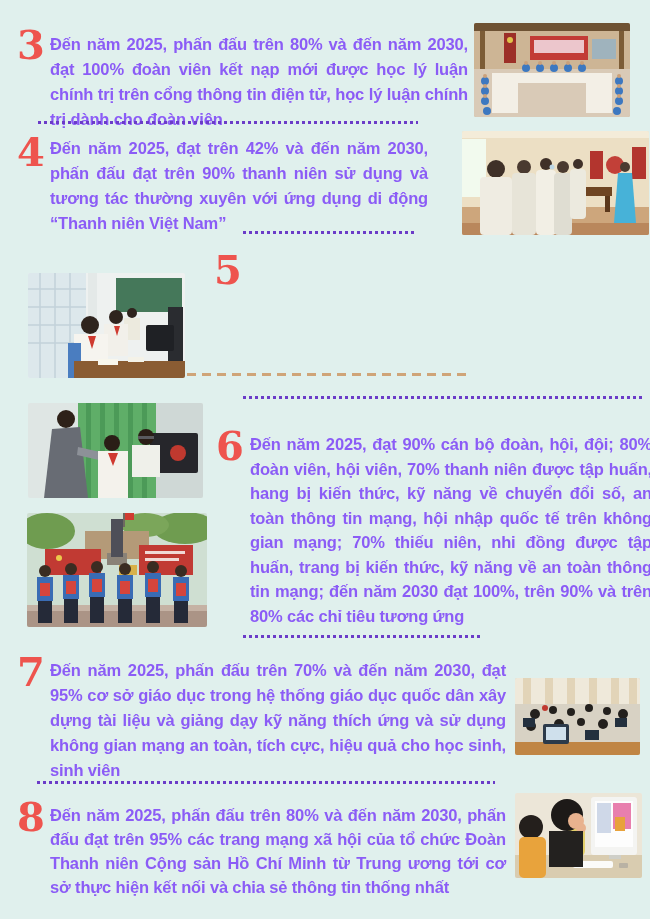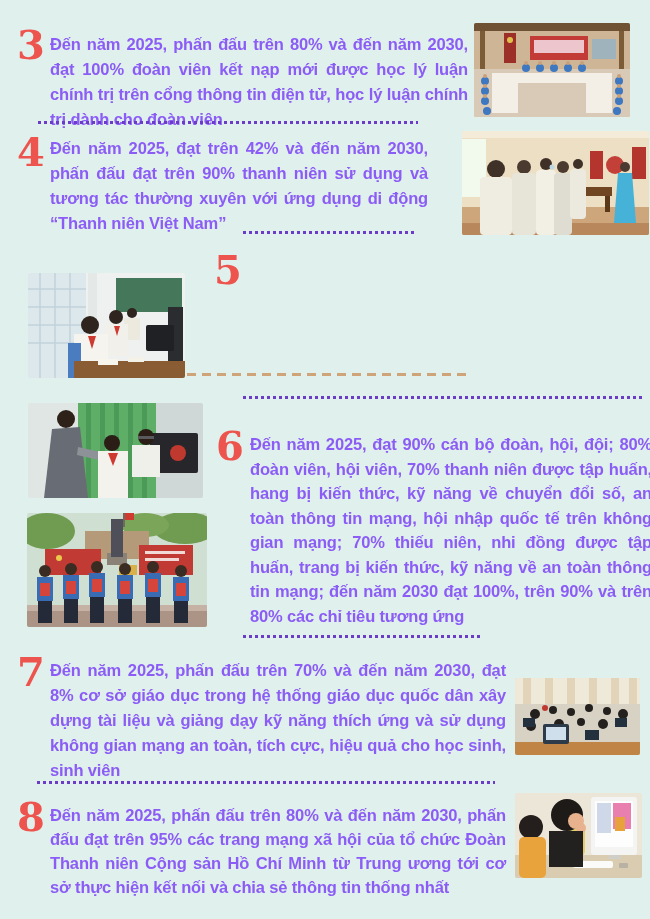--- a/index.html
+++ b/index.html
@@ -238,21 +238,21 @@
             <rect x="1" y="36" width="14" height="22" fill="#252a38"></rect>
           </g>
       </g>
     </svg>
   </figure>
   <div class="num" id="n6">6</div>
   <p class="txt" id="t6">Đến năm 2025, đạt 90% cán bộ đoàn, hội, đội; 80% đoàn viên, hội viên, 70% thanh niên được tập huấn, hang bị kiến thức, kỹ năng về chuyển đổi số, an toàn thông tin mạng, hội nhập quốc tế trên không gian mạng; 70% thiếu niên, nhi đồng được tập huấn, trang bị kiến thức, kỹ năng về an toàn thông tin mạng; đến năm 2030 đạt 100%, trên 90% và trên 80% các chỉ tiêu tương ứng</p>
   <div class="sep" id="sepD"></div>
 
   <div class="num" id="n7">7</div>
-  <p class="txt" id="t7">Đến năm 2025, phấn đấu trên 70% và đến năm 2030, đạt 8% cơ sở giáo dục trong hệ thống giáo dục quốc dân xây dựng tài liệu và giảng dạy kỹ năng thích ứng và sử dụng không gian mạng an toàn, tích cực, hiệu quả cho học sinh, sinh viên</p>
+  <p class="txt" id="t7">Đến năm 2025, phấn đấu trên 70% và đến năm 2030, đạt 95% cơ sở giáo dục trong hệ thống giáo dục quốc dân xây dựng tài liệu và giảng dạy kỹ năng thích ứng và sử dụng không gian mạng an toàn, tích cực, hiệu quả cho học sinh, sinh viên</p>
   <figure class="photo" id="photo7" aria-label="Students working at rows of computers in a classroom">
     <svg viewBox="0 0 125 77">
       <rect width="125" height="77" fill="#d8d2c4"></rect>
       <rect width="125" height="26" fill="#efe9da"></rect>
       <g fill="#e2d4b8">
         <rect x="8" width="8" height="26"></rect>
           <rect x="30" width="8" height="26"></rect>
           <rect x="52" width="8" height="26"></rect>
           <rect x="74" width="8" height="26"></rect>
           <rect x="96" width="8" height="26"></rect>

